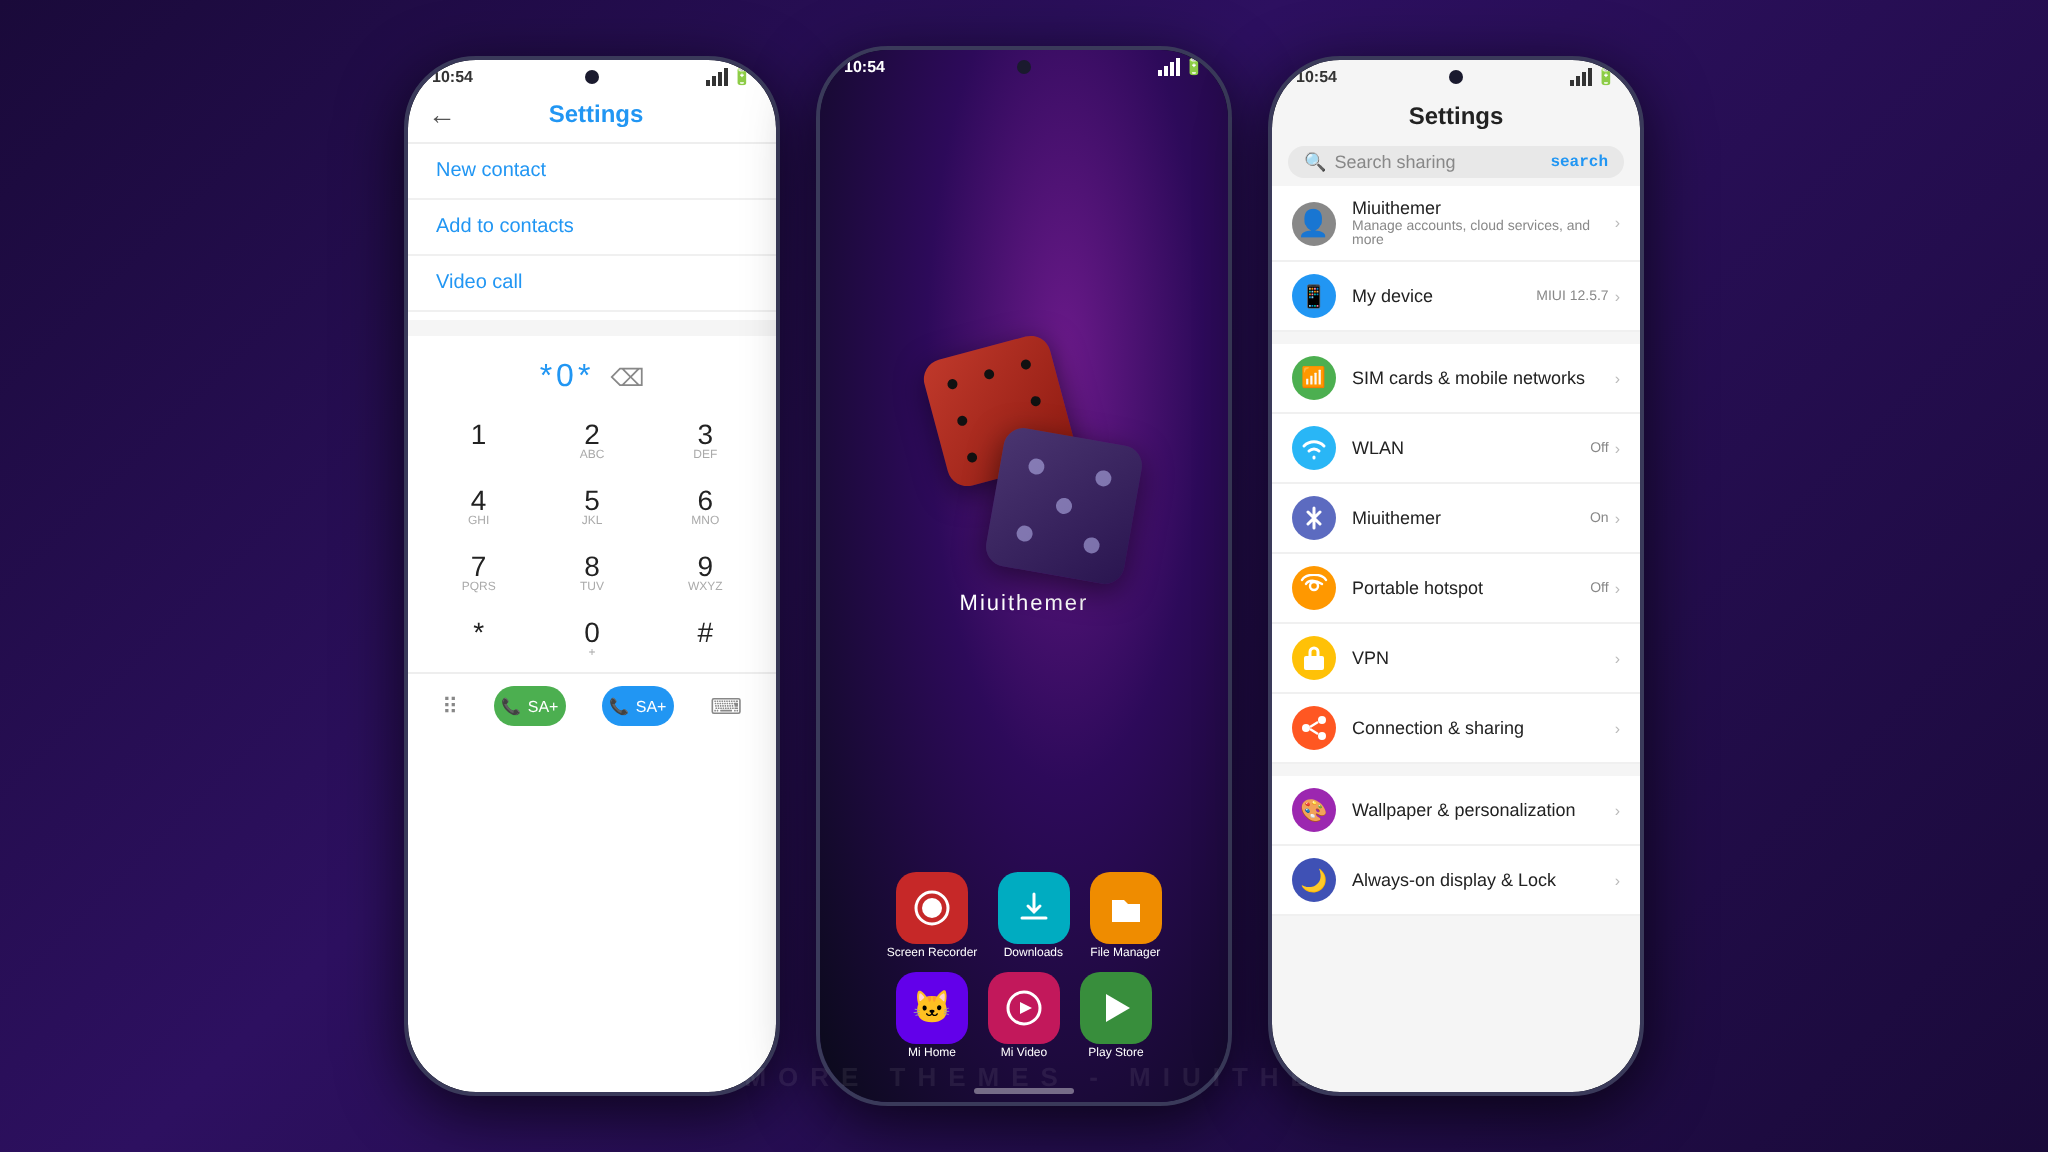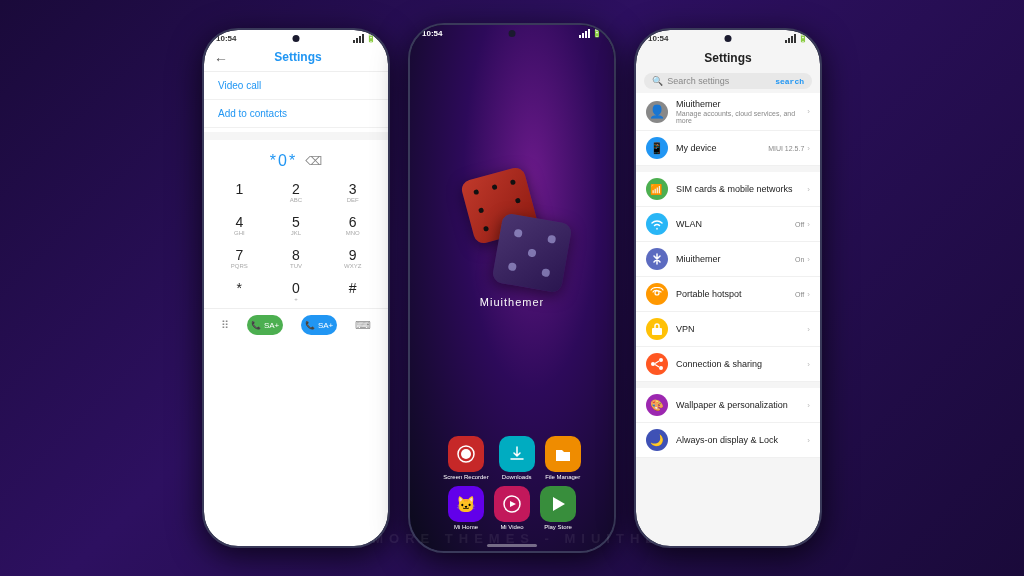--- a/index.html
+++ b/index.html
@@ -370,22 +370,23 @@
         </div>
         <span style="font-size:8px">🔋</span>
       </div>
     </div>
 
     <div class="p1-header">
       <span class="p1-back">←</span>
       <span class="p1-title">Settings</span>
     </div>
 
+    <div class="p1-menu-item">New contact</div>
+    <div class="p1-menu-item">Add to contacts</div>
     <div class="p1-menu-item">Video call</div>
-    <div class="p1-menu-item">Add to contacts</div>
 
     <div class="p1-divider"></div>
 
     <div class="p1-dialpad-display">
       <span class="p1-dial-num">*0*</span>
       <span class="p1-backspace">⌫</span>
     </div>
 
     <div class="p1-keypad">
       <div class="p1-key">
@@ -579,21 +580,21 @@
         <span style="font-size:8px">🔋</span>
       </div>
     </div>
 
     <div class="p3-header">
       <div class="p3-title">Settings</div>
     </div>
 
     <div class="p3-search">
       <span class="p3-search-icon">🔍</span>
-      <span class="p3-search-text">Search settings</span>
+      <span class="p3-search-text">Search sharing</span>
       <span class="p3-search-btn">search</span>
     </div>
 
     <div class="p3-list">
 
       <div class="p3-item">
         <div class="p3-item-icon" style="background:#888;">
           <span style="font-size:13px">👤</span>
         </div>
         <div class="p3-item-content">

